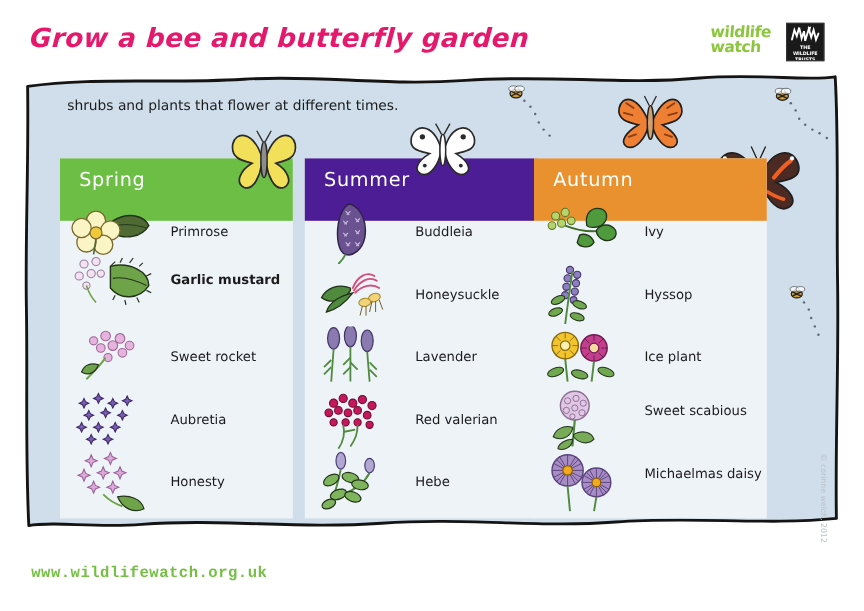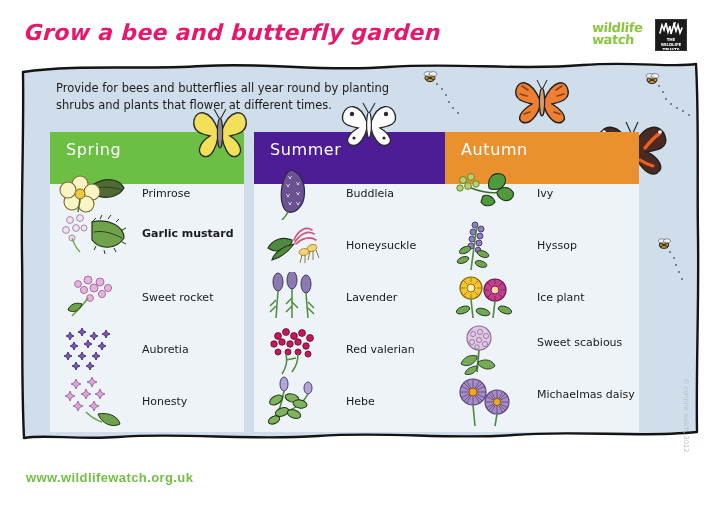--- a/index.html
+++ b/index.html
@@ -169,21 +169,21 @@
   .plant-name.one-line { top: 19px; }
   .plant-name.two-line { top: 12px; }
 
   
   .deco { position: absolute; }
 
   
   #footer-url {
     position: absolute;
     left: 26px; top: 470px;
-    font-family: Liberation Sans, sans-serif;
+    font-family: Liberation Mono, monospace;
     font-size: 13px;
     font-weight: bold;
     color: #74bf44;
     letter-spacing: 0.4px;
   }
   #credit {
     position: absolute;
     left: 690px; top: 378px;
     width: 90px;
     font-family: "DejaVu Sans", sans-serif;
@@ -224,21 +224,20 @@
     <svg id="panel-svg" width="684" height="397" viewBox="0 0 684 397">
       <path d="M5,16 C60,8 120,14 185,10 C250,6 300,16 370,11 C440,6 500,15 565,9 C615,5 655,12 678,8
                C681,60 679,120 680,180 C681,250 678,310 679,376
                C620,382 560,374 495,379 C430,384 370,375 300,380 C230,385 165,376 100,381 C60,384 25,378 6,382
                C3,320 5,260 4,200 C3,140 6,80 5,16 Z" fill="#cfdeea" stroke="#141414" stroke-width="2.4" stroke-linejoin="round"></path>
     </svg>
 
     <div id="panel-inner">
 
       <div id="intro">
-        <span class="intro-line">Provide for bees and butterflies all year round by planting</span>
         <span class="intro-line">shrubs and plants that flower at different times.</span>
       </div>
 
       <svg class="deco" style="left:400px; top:12px;" width="60" height="60" viewBox="0 0 60 60">
         <g>
           <ellipse cx="12" cy="10" rx="5" ry="3.6" fill="#c99a3a" stroke="#1f1f1f" stroke-width="1"></ellipse>
           <path d="M8 8 L16 12 M8 12 L16 8" stroke="#1f1f1f" stroke-width="1"></path>
           <ellipse cx="10" cy="6" rx="4" ry="2.4" fill="#ffffff" opacity="0.75" stroke="#1f1f1f" stroke-width="0.6"></ellipse>
           <ellipse cx="15" cy="6" rx="4" ry="2.4" fill="#ffffff" opacity="0.75" stroke="#1f1f1f" stroke-width="0.6"></ellipse>
         </g>

